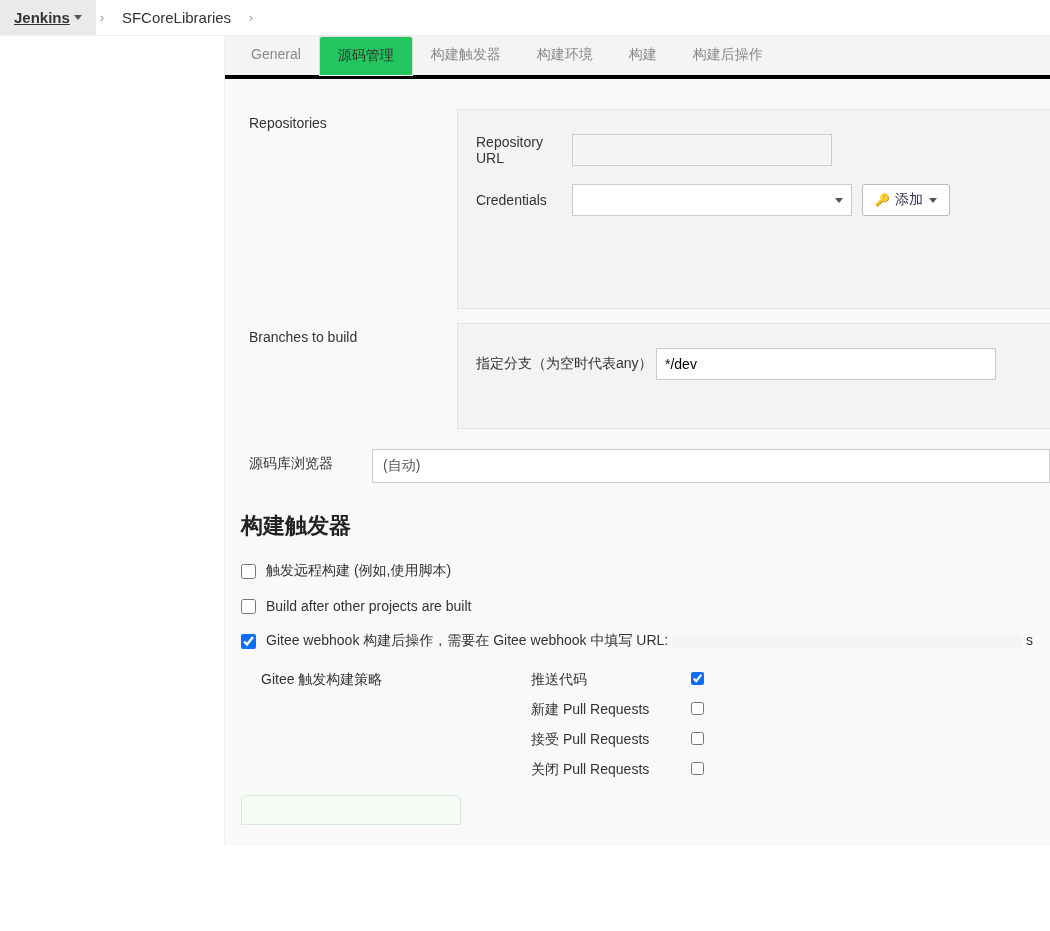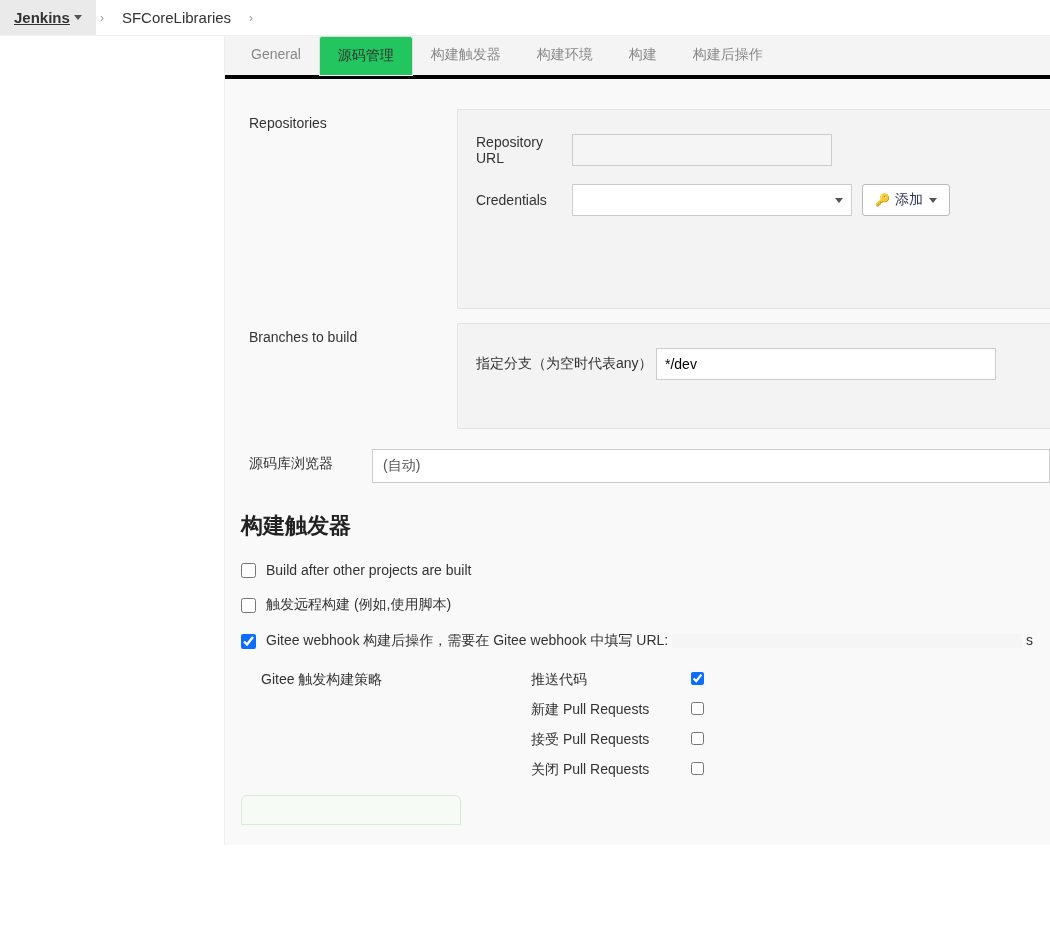--- a/index.html
+++ b/index.html
@@ -136,25 +136,25 @@
             <span>(自动)</span>
           </div>
         </div>
       </div>
 
 
       <div class="section-title">构建触发器</div>
 
       <label class="chk-row">
         <input type="checkbox" style="">
-        <span class="chk-label">Build after other projects are built</span>
+        <span class="chk-label">触发远程构建 (例如,使用脚本)</span>
       </label>
       <label class="chk-row">
         <input type="checkbox" style="">
-        <span class="chk-label">触发远程构建 (例如,使用脚本)</span>
+        <span class="chk-label">Build after other projects are built</span>
       </label>
       <label class="chk-row">
         <input type="checkbox" checked="" style="">
         <span class="chk-label">
           <span>Gitee webhook 构建后操作，需要在 Gitee webhook 中填写 URL: </span>
           <span style="display:inline-block;width:350px;height:14px;background:#f5f5f5;vertical-align:middle;"></span>
           <span>s</span>
         </span>
       </label>
 

